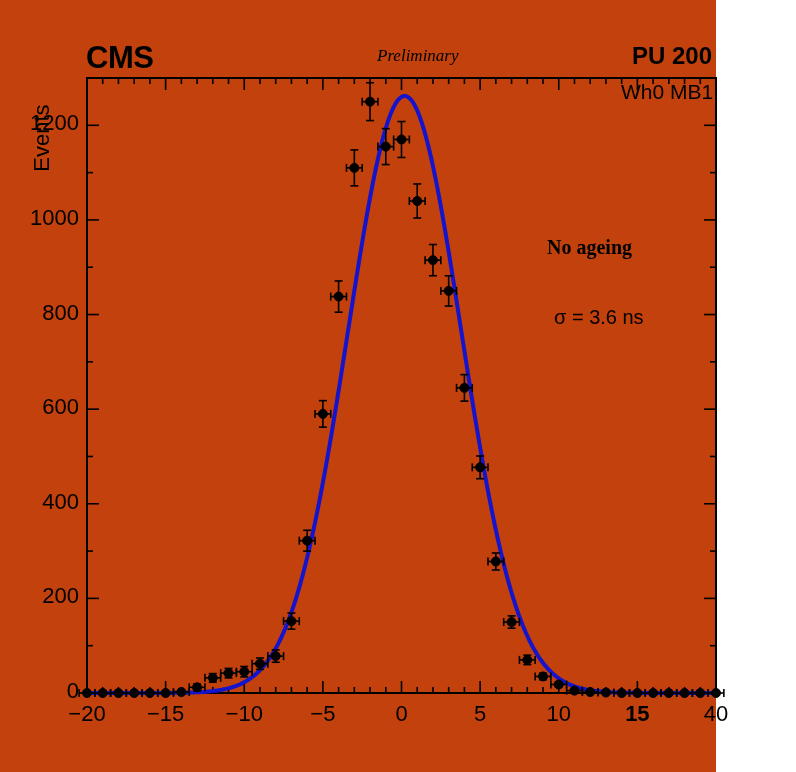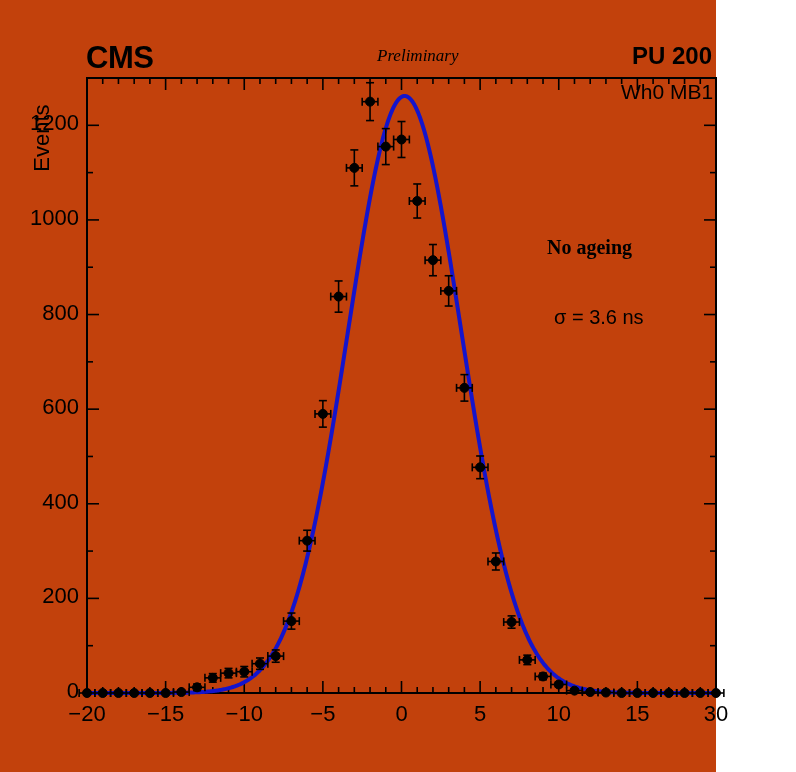--- a/index.html
+++ b/index.html
@@ -58,22 +58,22 @@
       <div class="tick-y" style="left: 23px; top: 110.308px;">1200</div>
     </div>
   <div id="xtick-holder">
       <div class="tick-x" style="left: 57px; top: 701px;">−20</div>
       <div class="tick-x" style="left: 135.625px; top: 701px;">−15</div>
       <div class="tick-x" style="left: 214.25px; top: 701px;">−10</div>
       <div class="tick-x" style="left: 292.875px; top: 701px;">−5</div>
       <div class="tick-x" style="left: 371.5px; top: 701px;">0</div>
       <div class="tick-x" style="left: 450.125px; top: 701px;">5</div>
       <div class="tick-x" style="left: 528.75px; top: 701px;">10</div>
-      <div class="tick-x" style="left: 607.375px; top: 701px;">15</div>
-      <div class="tick-x" style="left: 686px; top: 701px;">30</div>
+      <div class="tick-x" style="left: 607.375px; top: 701px; font-weight: bold;">15</div>
+      <div class="tick-x" style="left: 686px; top: 701px;">40</div>
     </div>
 
   <svg id="plot" width="796" height="772">
     <g id="frame-g">
         <rect x="87" y="78" width="629" height="615" fill="none" stroke="#000" stroke-width="2"></rect>
       </g>
     <g id="ticks-g">
         <line x1="87" y1="693" x2="87" y2="681" stroke="#000" stroke-width="1.6"></line>
         <line x1="87" y1="78" x2="87" y2="90" stroke="#000" stroke-width="1.6"></line>
         <line x1="102.725" y1="693" x2="102.725" y2="687" stroke="#000" stroke-width="1.6"></line>

